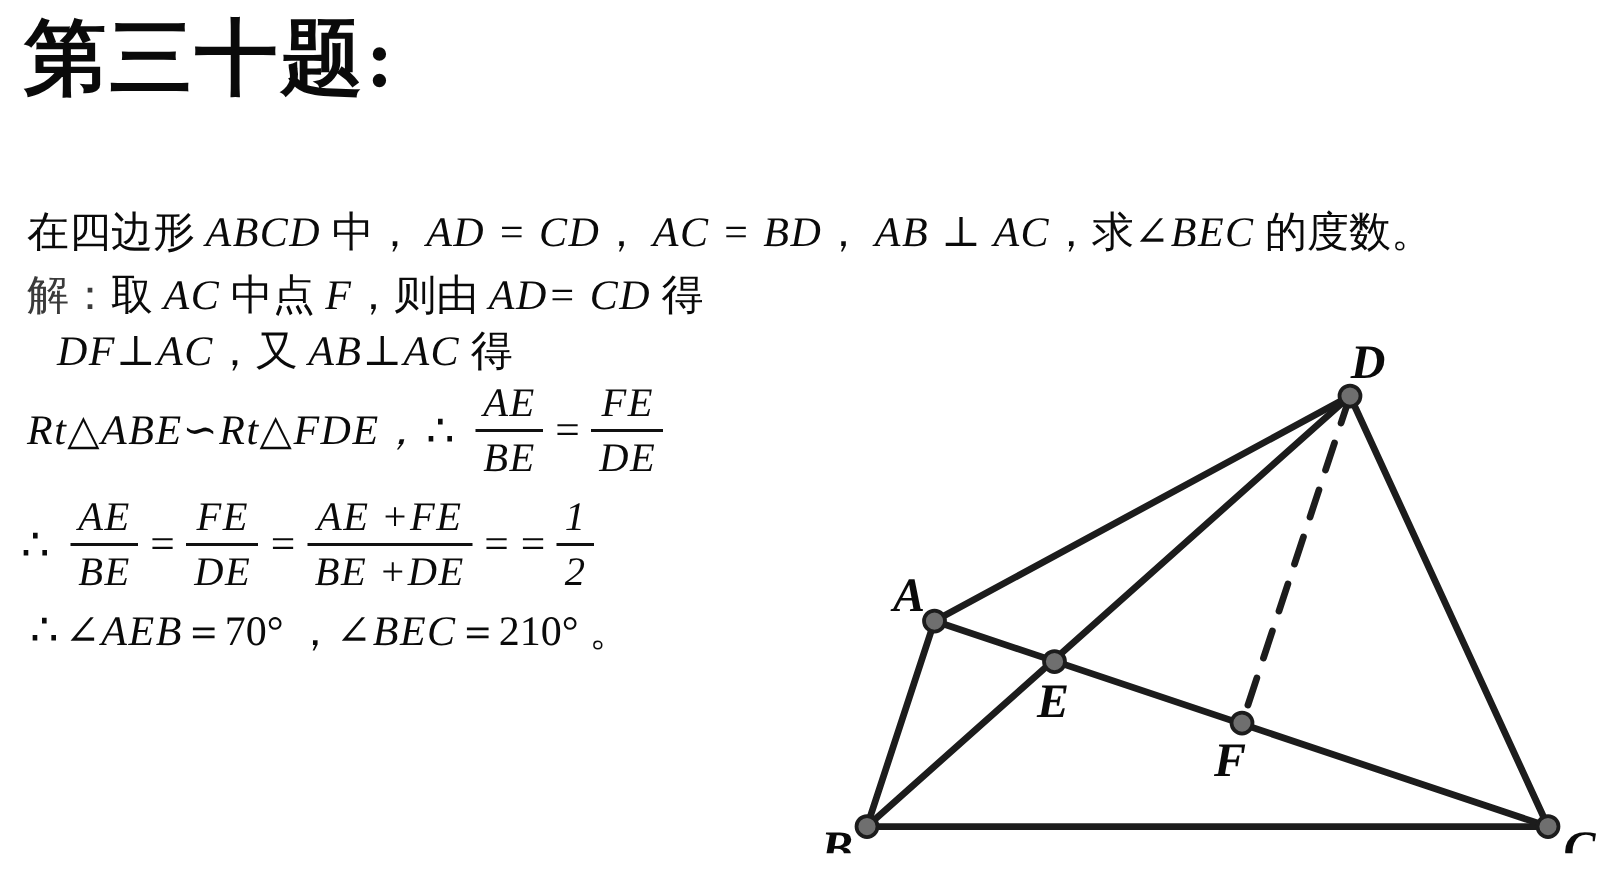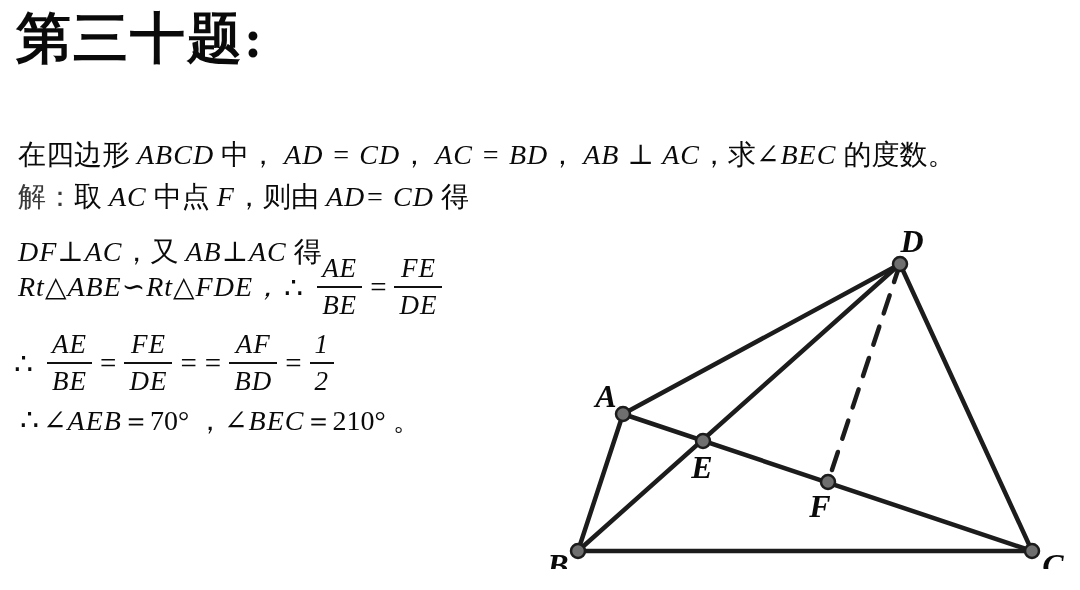--- a/index.html
+++ b/index.html
@@ -69,21 +69,21 @@
   <div class="title">第三十题:</div>
 
   <div class="tline" style="top:178px;">
     <span class="cjk jie">解：</span><span class="cjk">取 </span><span class="it">AC</span><span class="cjk"> 中点 </span><span class="it">F</span><span class="cjk">，则由 </span><span class="it">AD= CD</span><span class="cjk"> 得</span>
   </div>
 
   <div class="tline" style="top:136px;">
     <span class="cjk">在四边形 </span><span class="it">ABCD</span><span class="cjk"> 中， </span><span class="it">AD = CD</span><span class="cjk">， </span><span class="it">AC = BD</span><span class="cjk">， </span><span class="it">AB ⊥ AC</span><span class="cjk">，求</span><span class="it">∠BEC</span><span class="cjk"> 的度数。</span>
   </div>
 
-  <div class="tline" style="top:233px;">
+  <div class="tline" style="top:215px;margin-left:20px;">
     <span class="it">DF⊥AC</span><span class="cjk">，又 </span><span class="it">AB⊥AC</span><span class="cjk"> 得</span>
   </div>
 
   <div class="mline" style="top:252px; height:70px;">
     <span class="it">Rt△ABE∽Rt△FDE，</span>
     <span class="therefore">∴</span>
     <span class="frac">
         <span class="num">AE</span>
         <span class="den">BE</span>
       </span>
@@ -99,25 +99,25 @@
     <span class="frac">
         <span class="num">AE</span>
         <span class="den">BE</span>
       </span>
     <span class="eq">=</span>
     <span class="frac">
         <span class="num">FE</span>
         <span class="den">DE</span>
       </span>
     <span class="eq">=</span>
+    <span class="frac">
+        <span class="num">AE +FE</span>
+        <span class="den">BE +DE</span>
+      </span>
     <span class="eq">=</span>
-    <span class="frac">
-        <span class="num">AF</span>
-        <span class="den">BD</span>
-      </span>
     <span class="eq">=</span>
     <span class="frac">
         <span class="num">1</span>
         <span class="den">2</span>
       </span>
   </div>
 
   <div class="tline" style="top:402px;">
     <span class="therefore" style="margin-right:4px;">∴</span><span class="it">∠AEB</span><span class="cjk">＝</span><span class="cjk">70°</span><span class="cjk"> ，</span><span class="it">∠BEC</span><span class="cjk">＝</span><span class="cjk">210°</span><span class="cjk"> 。</span>
   </div>

